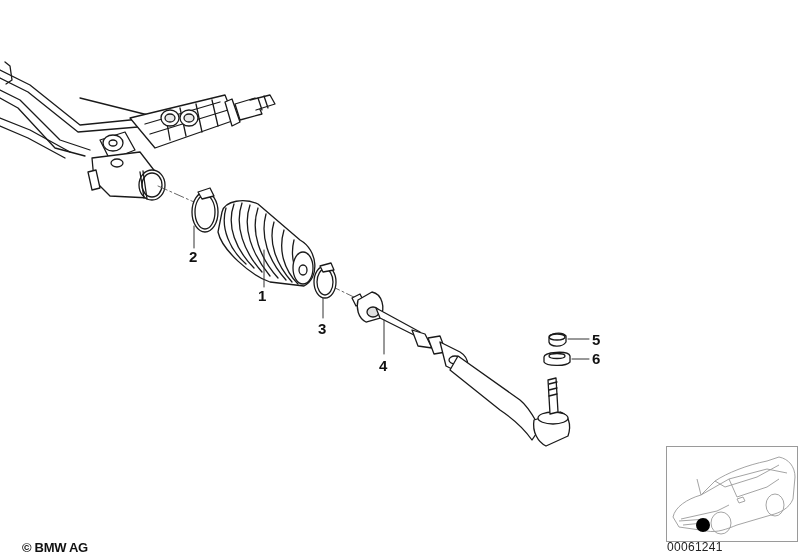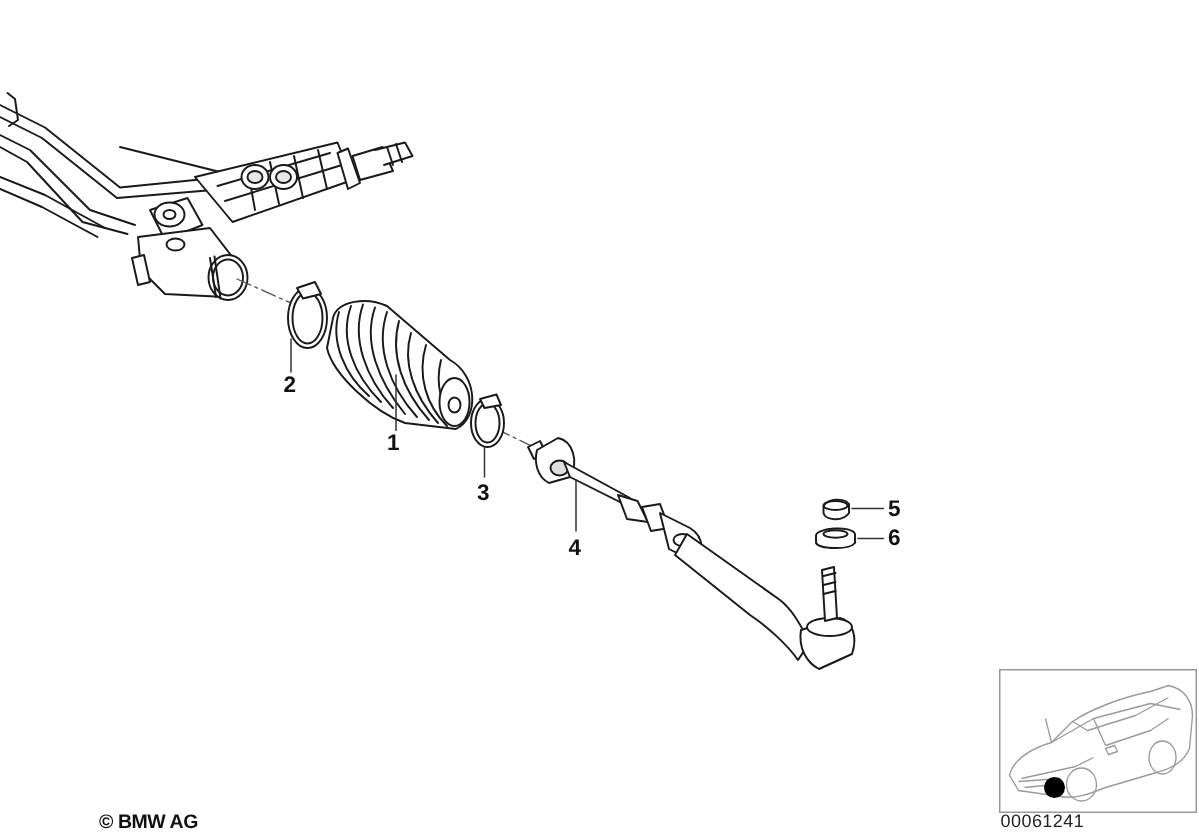--- a/index.html
+++ b/index.html
@@ -1,19 +1,19 @@
 <!DOCTYPE html>
 <html><head>
 <meta charset="utf-8">
 <style>
   html, body { margin: 0; padding: 0; background: #ffffff; }
   body { width: 799px; height: 559px; position: relative; overflow: hidden; font-family: "Liberation Sans", sans-serif; }
   #diagram { position: absolute; left: 0; top: 0; width: 799px; height: 559px; }
   .callout { position: absolute; font-family: "Liberation Sans", sans-serif; font-weight: bold; font-size: 15px; color: #111; line-height: 1; }
-  .copyright { position: absolute; left: 22px; top: 540px; font-family: "Liberation Sans", sans-serif; font-weight: bold; font-size: 13px; color: #111; letter-spacing: -0.3px; margin-left: 44px; }
+  .copyright { position: absolute; left: 22px; top: 540px; font-family: "Liberation Sans", sans-serif; font-weight: bold; font-size: 13px; color: #111; letter-spacing: -0.3px; }
   .thumb { position: absolute; left: 666px; top: 446px; width: 130px; height: 94px; border: 1px solid #9a9a9a; background: #fff; }
   .thumb-id { position: absolute; left: 667px; top: 540px; font-family: "Liberation Sans", sans-serif; font-size: 12px; color: #222; letter-spacing: 0.3px; text-align: center; }
 </style>
 </head>
 <body>
 
 <svg id="diagram" viewBox="0 0 799 559" xmlns="http://www.w3.org/2000/svg">
   <g fill="none" stroke="#1a1a1a" stroke-width="1.3" stroke-linejoin="round" stroke-linecap="round">
 
     <g>

